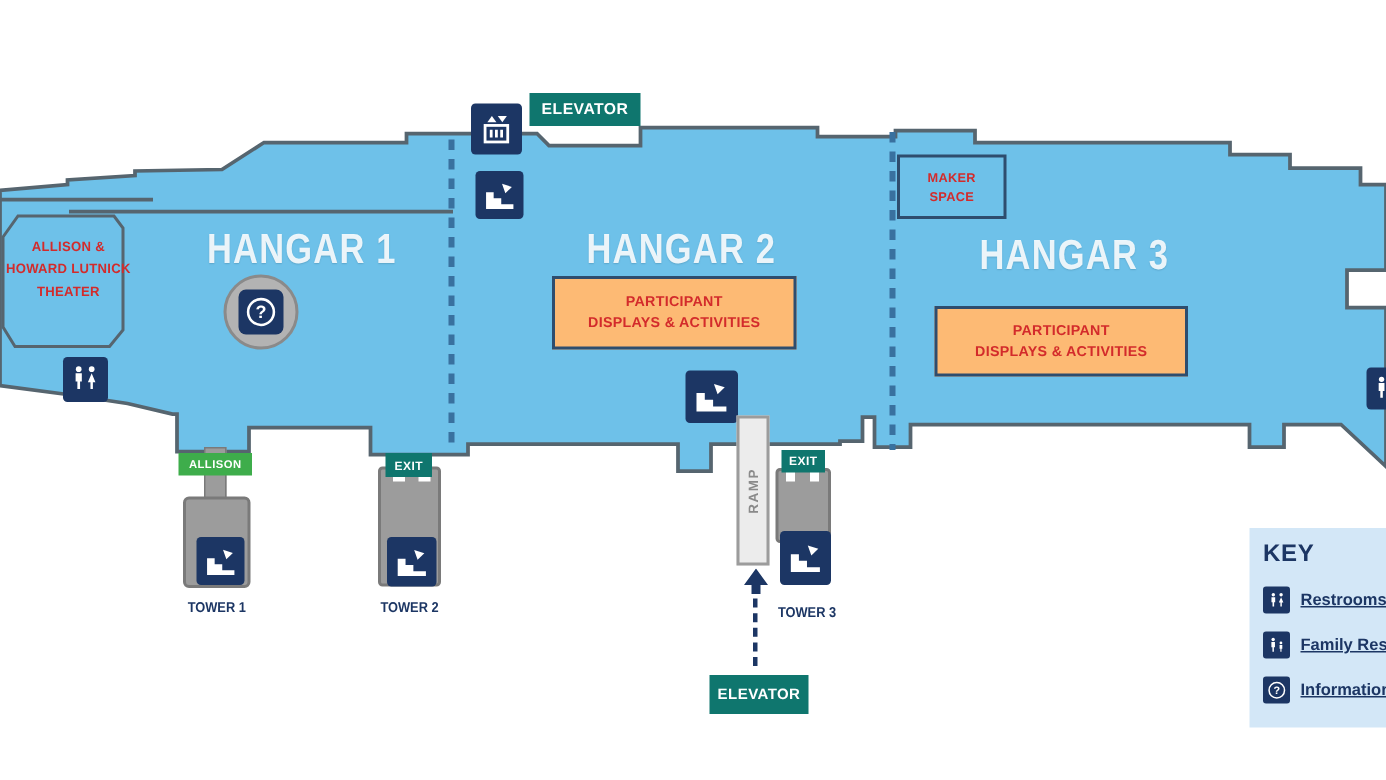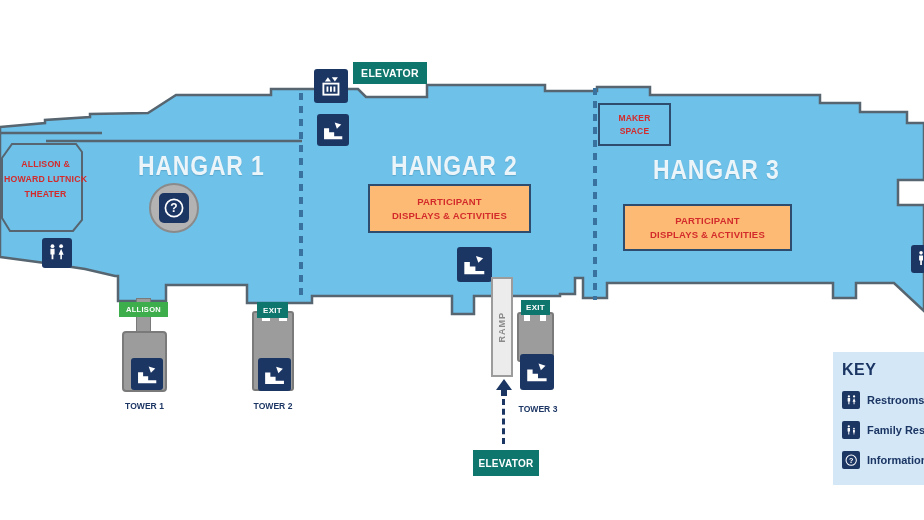--- a/index.html
+++ b/index.html
@@ -33,21 +33,21 @@
   .dashed-vert{position:absolute;width:0;border-left:3px dashed #1C3664;}
   .info-circle{position:absolute;width:50px;height:50px;border-radius:50%;background:#B3B3B3;
     border:2px solid #8A8A8A;box-sizing:border-box;display:flex;align-items:center;justify-content:center;}
   .info-inner{width:30px;height:30px;background:#1C3664;border-radius:5px;display:flex;
     align-items:center;justify-content:center;}
   .key{position:absolute;left:833px;top:352px;width:150px;height:133px;background:#D3E7F7;}
   .key-title{color:#1C3664;font-weight:bold;font-size:16px;margin:9px 0 0 9px;letter-spacing:.5px;}
   .key-row{display:flex;align-items:center;gap:7px;margin:12px 0 0 9px;}
   .key-icon{width:18px;height:18px;background:#1C3664;border-radius:2px;flex:0 0 auto;
     display:flex;align-items:center;justify-content:center;}
-  .key-label{color:#1C3664;font-weight:bold;font-size:11px;white-space:nowrap;}
+  .key-label{color:#1C3664;font-weight:bold;font-size:11px;white-space:nowrap;text-decoration:underline;}
 </style>
 </head>
 <body>
 
 <div class="canvas">
 
   <svg width="924" height="520" viewBox="0 0 924 520" class="abs" style="left:0;top:0">
     <polygon points="0,127 45,123 45,120 90,117 90,114 148,113 176,95 271,95 271,89 358,89 366,97 427,97 427,85 545,85 545,91 597,91 597,87 650,87 650,95 820,95 820,103 860,103 860,112 907,112 907,123 924,123 924,180 898,180 898,205 924,205 924,311 894,283 856,283 856,298 833,298 833,283 607,283 607,298 583,298 583,278 575,278 575,294 560,294 560,296 474,296 474,314 452,314 452,296 312,296 312,303 247,303 247,285 166,285 166,301 118,301 118,276 115,276 85,269 45,263 0,257" fill="#6EC1E9" stroke="#56656F" stroke-width="2.5" stroke-linejoin="miter"></polygon>
     <path d="M0 133H102 M46 141H302" stroke="#56656F" stroke-width="2.5" fill="none"></path>
     <polygon points="2,158 12,144 76,144 82,152 82,220 73,231 10,231 2,218" fill="none" stroke="#56656F" stroke-width="2"></polygon>

